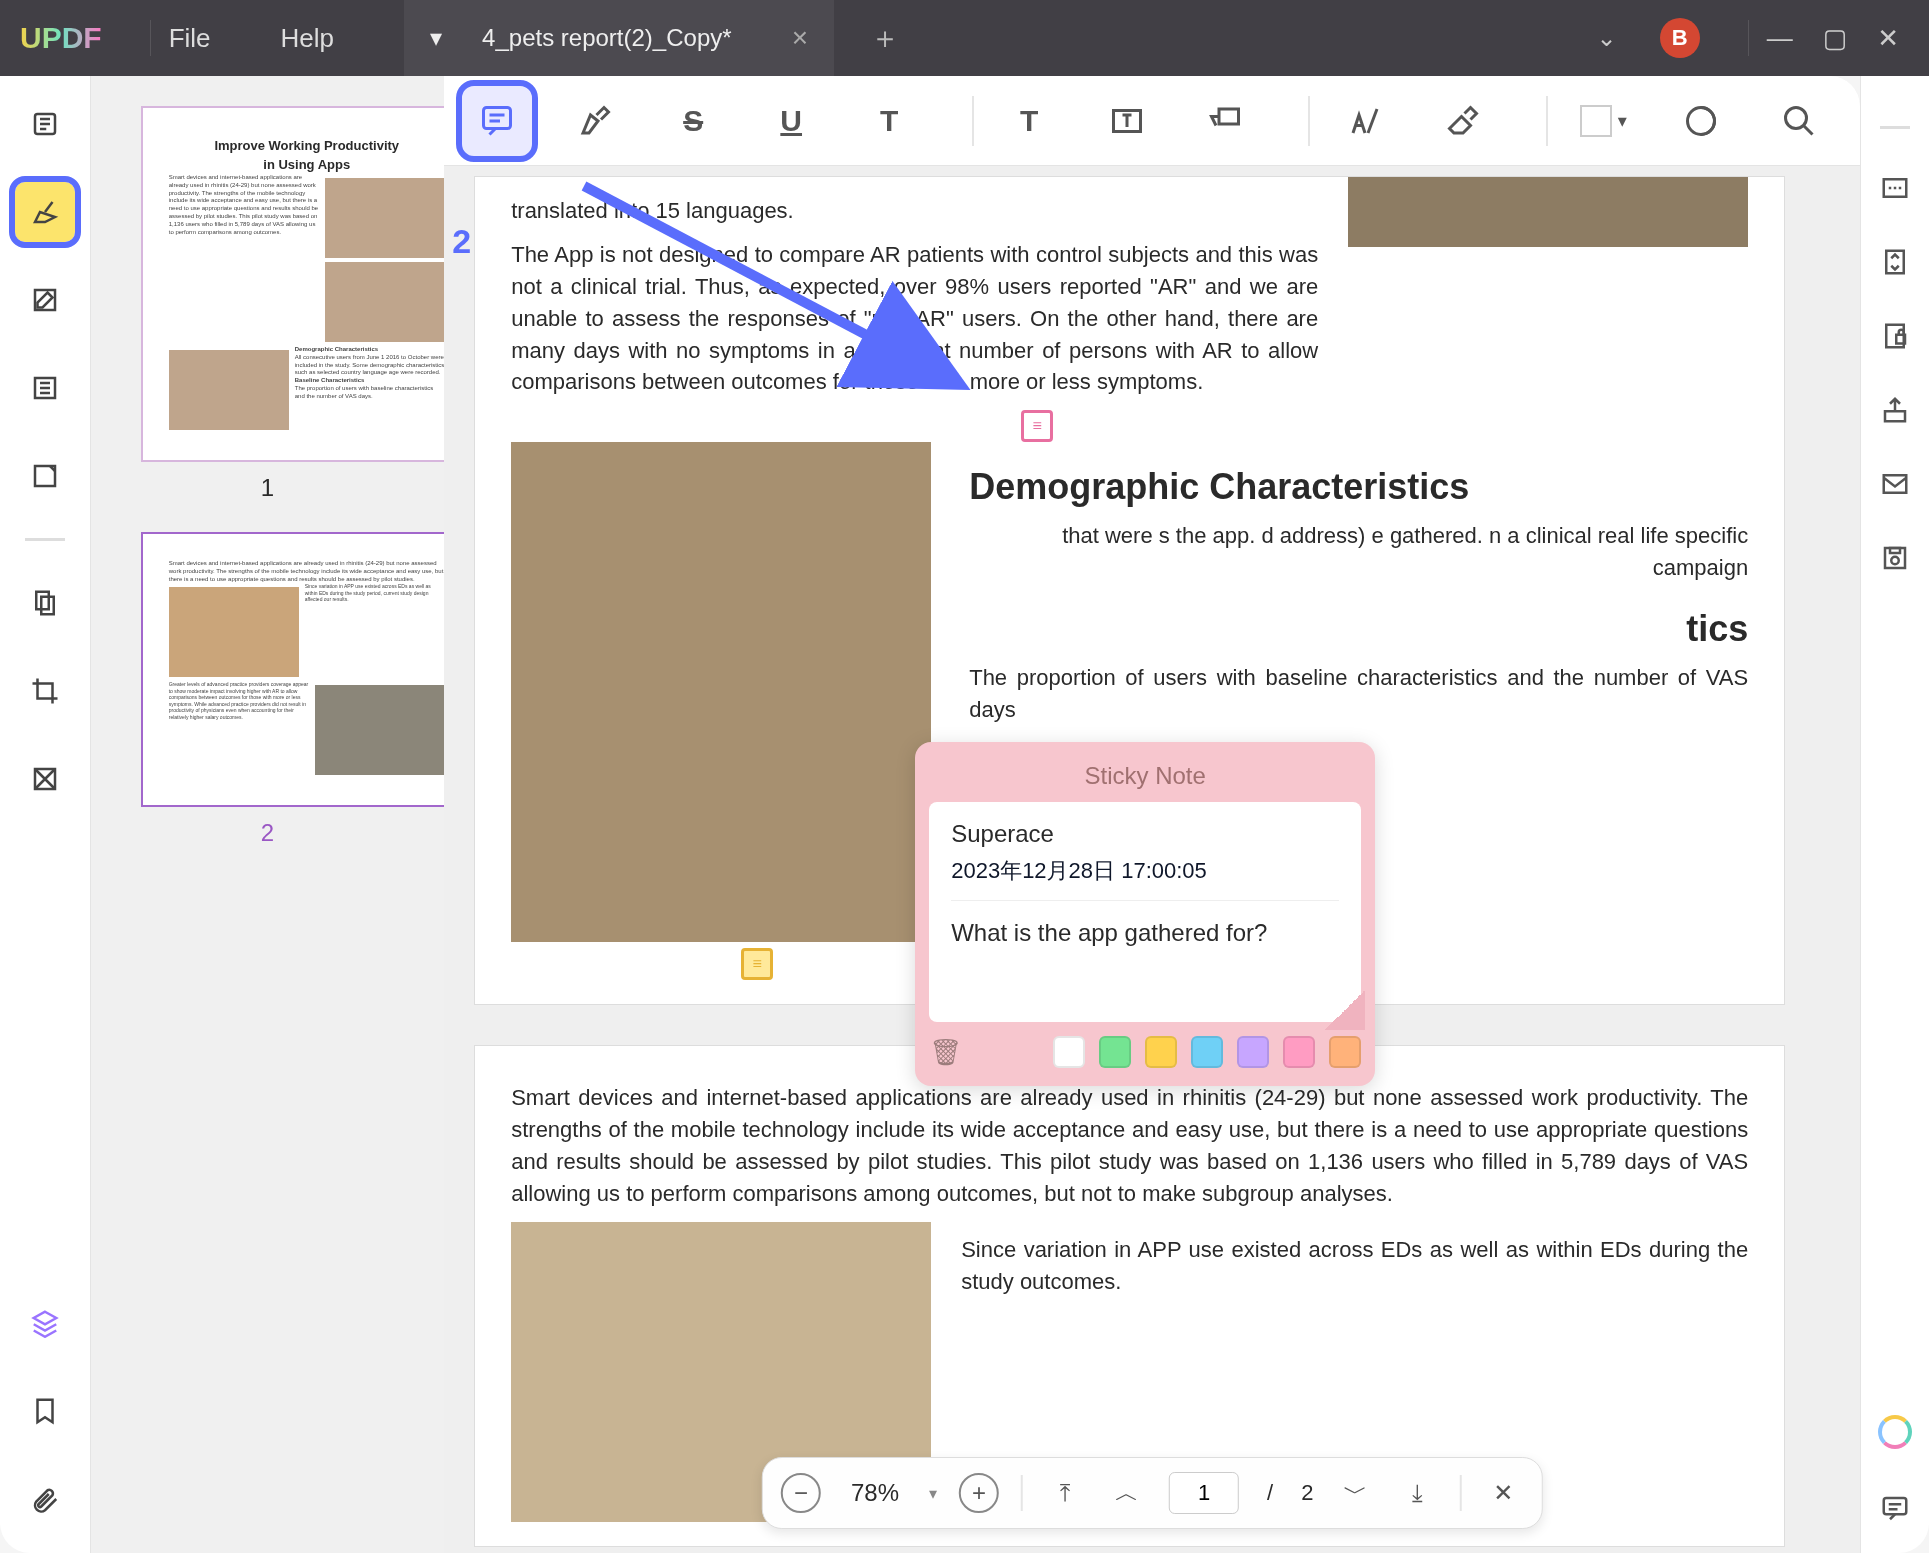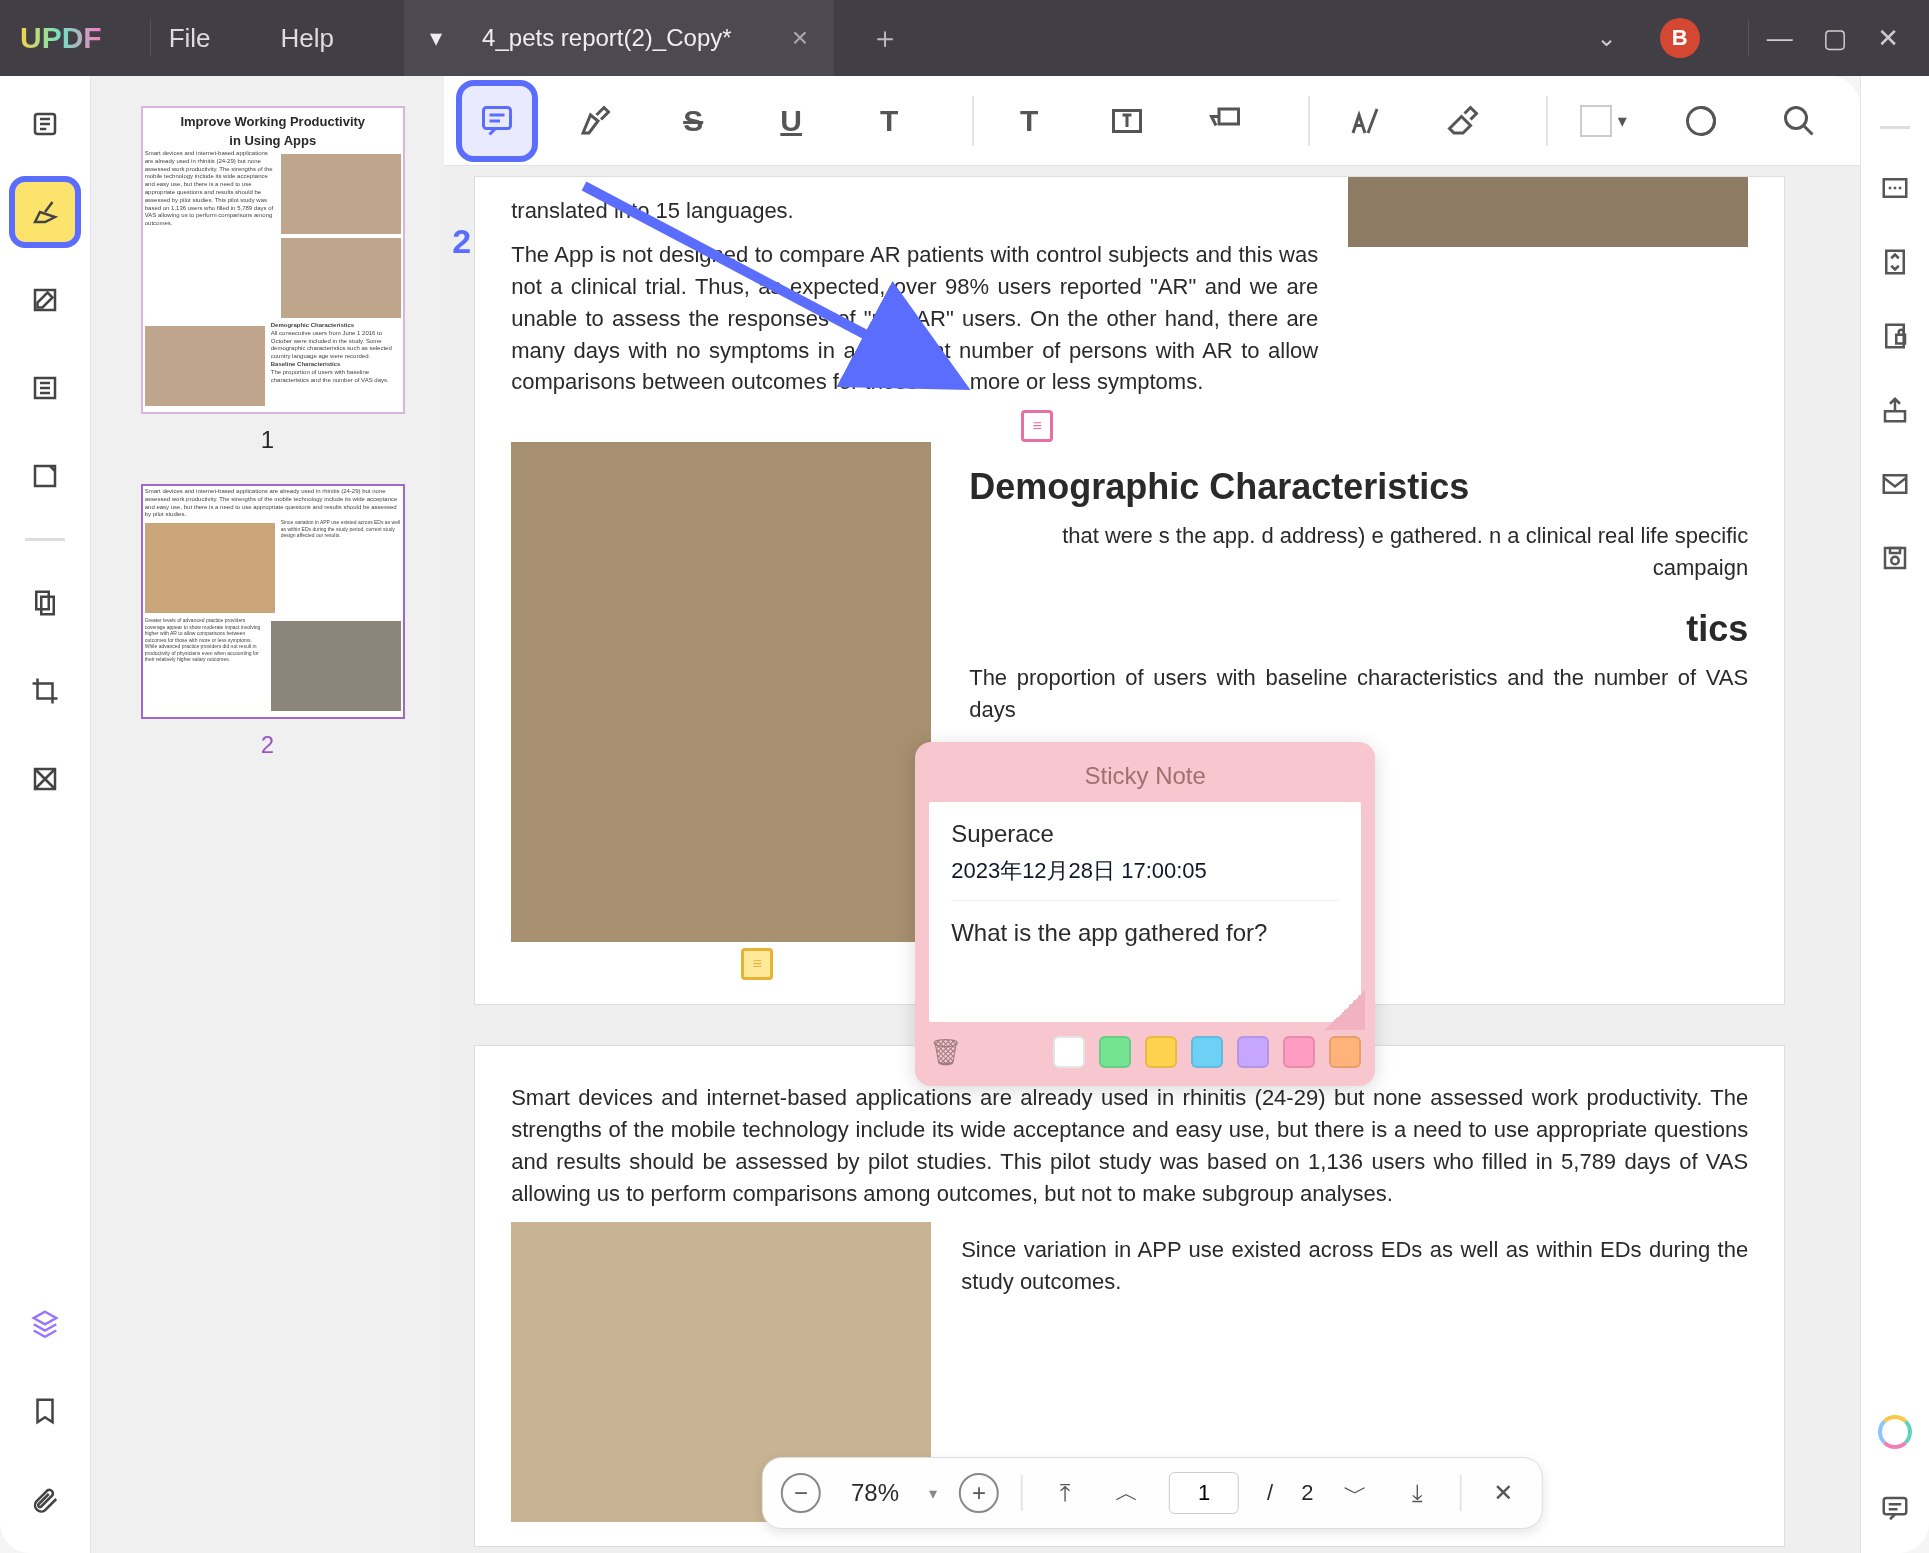--- a/index.html
+++ b/index.html
@@ -37,21 +37,21 @@
   
   .sidebar-l{width:132px;background:#fff;border-right:1px solid #e4e4e4;display:flex;flex-direction:column;align-items:center;padding-top:18px;gap:28px;border-radius:0 0 0 30px;}
   .sidebtn{width:60px;height:60px;display:flex;align-items:center;justify-content:center;font-size:30px;color:#444;border-radius:10px;position:relative;}
   .sidebtn-hi{background:#fce46c;outline:6px solid var(--accent2);}
   .sidebtn-sep{width:40px;height:3px;background:#ddd;margin:4px 0}
   .sidebar-l .bottom{margin-top:auto;margin-bottom:24px;display:flex;flex-direction:column;gap:28px;align-items:center}
   .sidebtn-accent{color:#9a74ff}
 
   
   .thumbs{width:470px;background:#f0f0f0;padding:30px 50px;overflow:hidden;}
-  .thumb{width:264px;background:#fff;border:2px solid var(--thumb-border);padding:2px;position:relative;margin-bottom:12px;}
+  .thumb{width:332px;background:#fff;border:2px solid var(--thumb-border);padding:26px;position:relative;margin-bottom:12px;}
   .thumb.sel{border-color:#a267cc;}
   .thumb .title{font-weight:bold;font-size:13px;text-align:center;margin:4px 0 2px}
   .thumb .body{font-size:6px;color:#444;line-height:1.3;display:flex;gap:6px}
   .thumb .col{flex:1}
   .thumb .imgbox{background:#bfa58c;width:120px;height:80px;margin:4px 0}
   .thumb .imgbox2{background:#caa57a;width:130px;height:90px;margin:4px 0}
   .thumb .imgbox3{background:#8b8679;width:130px;height:90px;margin:4px 0}
   .pagenum{text-align:center;font-size:24px;margin-bottom:30px}
   .pn-sel{color:#9a57c4}
 
@@ -76,21 +76,21 @@
   .sheet .imgblk{background:#a79070;width:420px;height:500px;}
   .sheet .imgblk2{background:#c8b493;width:420px;height:300px;}
   .sheet .colr{flex:1}
   .pnum-margin{position:absolute;left:8px;top:56px;color:var(--accent2);font-size:34px;font-weight:bold}
 
   
   .note-icon{width:32px;height:32px;background:#fff;border:3px solid #e86fa0;border-radius:4px;display:inline-flex;align-items:center;justify-content:center;font-size:16px;color:#e86fa0;vertical-align:middle;margin:0 30px}
   .note-icon-y{border-color:#e6b234;color:#e6b234;background:#ffe99a}
   .sticky{position:absolute;left:404px;top:300px;width:460px;background:var(--sticky);border-radius:16px;box-shadow:0 4px 20px rgba(0,0,0,.15);padding:14px 14px 18px;}
   .sticky h4{text-align:center;color:#a07070;margin:6px 0 12px;font-size:24px;font-weight:500}
-  .sticky .inner{background:#fff;border-radius:2px;padding:18px 22px 40px;min-height:220px;}
+  .sticky .inner{background:#fff;border-radius:8px;padding:18px 22px 40px;min-height:220px;}
   .sticky .auth{font-size:24px;margin-bottom:8px}
   .sticky .date{font-size:22px;color:#0f172a;margin-bottom:18px;border-bottom:1px solid #eee;padding-bottom:14px}
   .sticky .txt{font-size:24px}
   .sticky .foot{display:flex;align-items:center;margin-top:14px;gap:14px}
   .sticky .swatch{width:32px;height:32px;border-radius:6px;border:2px solid rgba(0,0,0,.1)}
   .sticky .trash{font-size:26px;color:#9c7c7c;margin-right:auto}
   .sticky .corner{position:absolute;right:10px;bottom:56px;width:40px;height:40px;background:linear-gradient(135deg,transparent 50%,#f0b3bf 50%)}
 
   
   .sidebar-r{width:100px;background:#fff;border-left:1px solid #e4e4e4;display:flex;flex-direction:column;align-items:center;padding-top:50px;gap:40px;border-radius:0 0 30px 0}

